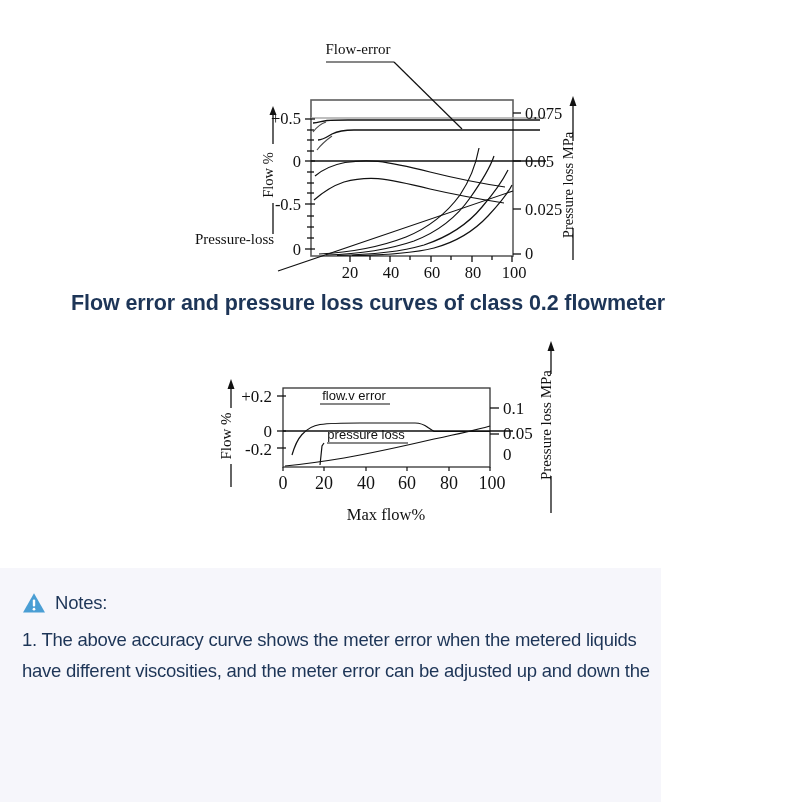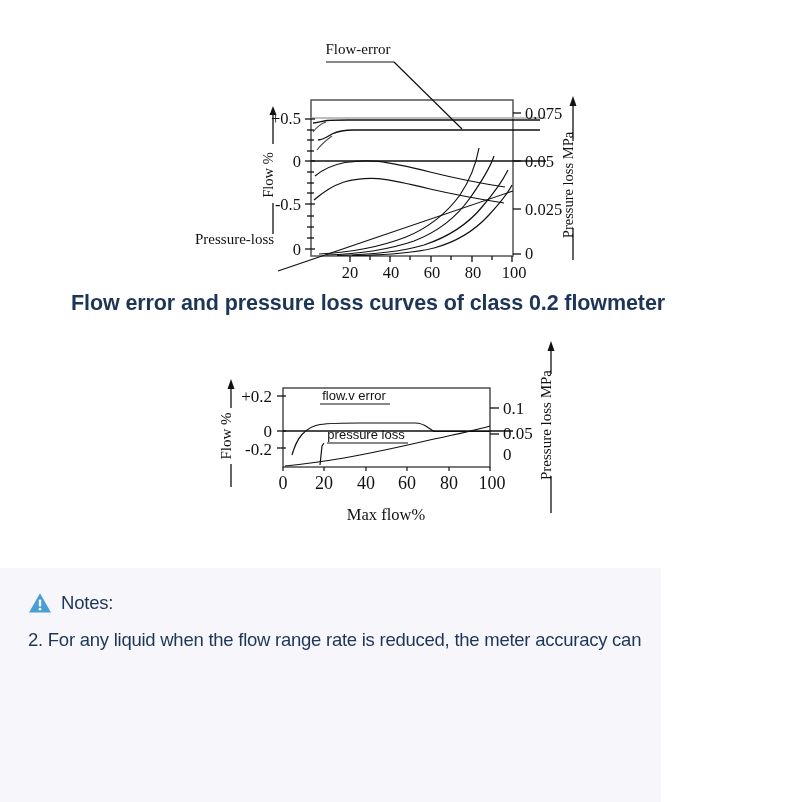--- a/index.html
+++ b/index.html
@@ -49,21 +49,21 @@
 
   
   #notes-panel {
     position: absolute;
     left: 0;
     top: 568px;
     width: 661px;
     height: 234px;
     background: #f6f6fb;
     box-sizing: border-box;
-    padding: 24px 22px 0 28px;
+    padding: 24px 22px 0 22px;
   }
   #notes-head {
     display: flex;
     align-items: center;
     gap: 9px;
     margin-bottom: 10px;
   }
   #warning-icon {
     width: 24px;
     height: 22px;
@@ -278,16 +278,17 @@
 
   <div id="notes-panel">
     <div id="notes-head">
       <svg id="warning-icon" viewBox="0 0 24 22">
         <path d="M12 1.2 L23 20.6 L1 20.6 Z" fill="#4a9ed4"></path>
         <rect x="10.8" y="7.5" width="2.4" height="7" rx="1.1" fill="#ffffff"></rect>
         <circle cx="12" cy="17.2" r="1.35" fill="#ffffff"></circle>
       </svg>
       <span id="notes-label">Notes:</span>
     </div>
-    <div class="note-line">2. For any liquid when the flow range rate is reduced, the meter accuracy can</div>
+    <div class="note-line">1. The above accuracy curve shows the meter error when the metered liquids</div>
+    <div class="note-line">have different viscosities, and the meter error can be adjusted up and down the</div>
   </div>
 
 </div>
 
 </body></html>

